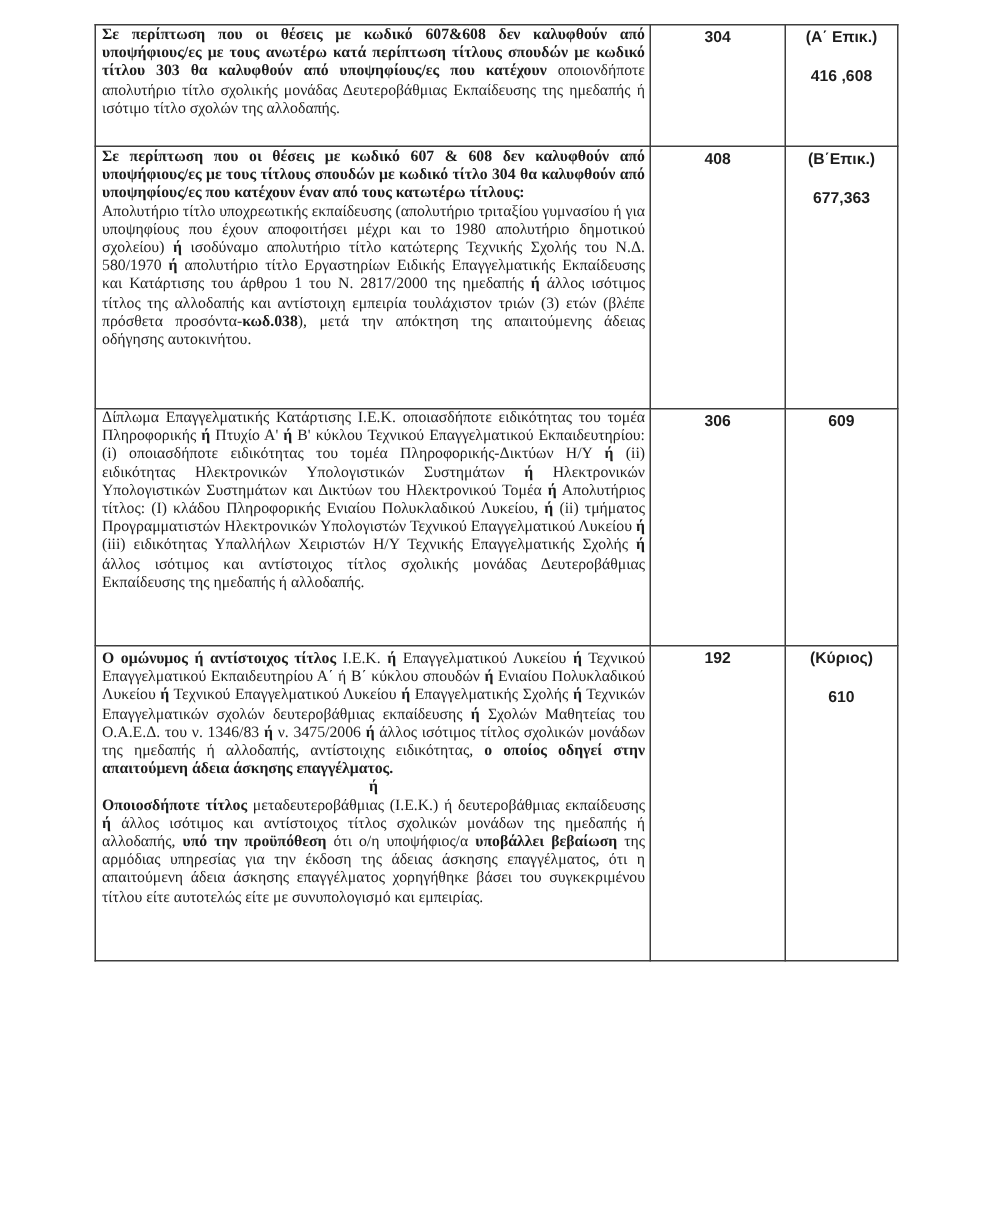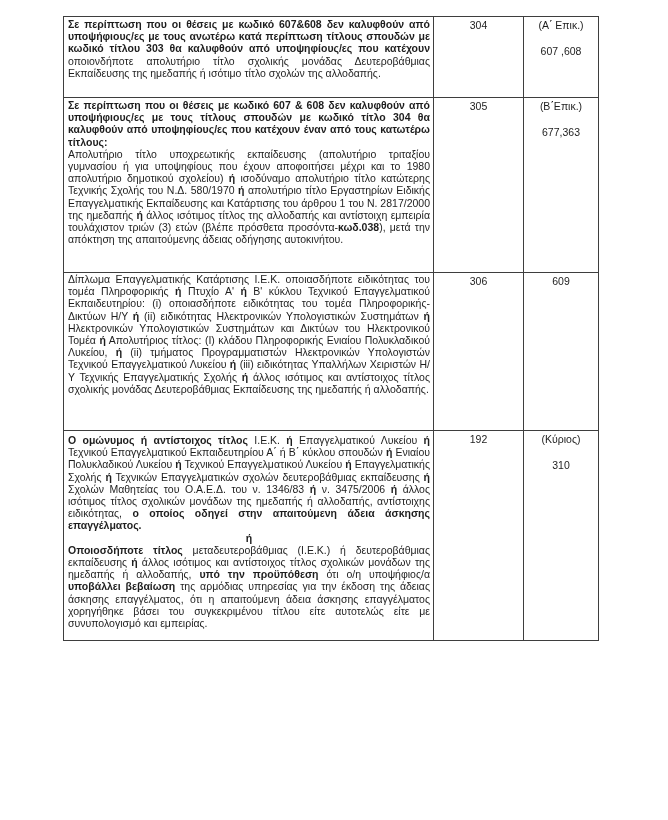--- a/index.html
+++ b/index.html
@@ -11,23 +11,23 @@
   .doc-page{position:absolute;left:0;top:0;width:668px;height:820px;background:#fff;}
   table.qual-table{
     position:absolute;left:63px;top:16px;width:535px;
     border-collapse:collapse;table-layout:fixed;
   }
   table.qual-table td{
     border:1px solid #3e3e3e;
     font-size:10.5px;line-height:12.2px;
     vertical-align:top;
   }
-  td.desc-cell{padding:1px 3px 2px 4px;text-align:justify;}
+  td.desc-cell{padding:1px 3px 2px 4px;text-align:justify;font-family:Liberation Serif, serif;}
   td.code-cell,td.codes-cell{
-    text-align:center;vertical-align:middle;font-weight:normal;padding:2px;
+    text-align:center;vertical-align:middle;font-weight:bold;padding:2px;
   }
   .para{margin:0;}
   .para.center{text-align:center;}
   .para b{font-weight:bold;}
   .level-line{margin-bottom:14px;}
   
   tr.r0{height:81px;}
   tr.r1{height:175px;}
   tr.r2{height:158px;}
   tr.r3{height:210px;margin-left:44px;}
@@ -48,31 +48,31 @@
     <tbody>
   <tr class="r0">
     <td class="desc-cell">
             <div class="para"><b>Σε περίπτωση που οι θέσεις με κωδικό 607&amp;608 δεν καλυφθούν από υποψήφιους/ες με τους ανωτέρω κατά περίπτωση τίτλους σπουδών με κωδικό τίτλου 303 θα καλυφθούν από υποψηφίους/ες που κατέχουν </b><span>οποιονδήποτε απολυτήριο τίτλο σχολικής μονάδας Δευτεροβάθμιας Εκπαίδευσης της ημεδαπής ή ισότιμο τίτλο σχολών της αλλοδαπής.</span></div>
           </td>
     <td class="code-cell">
       <div>304</div>
     </td>
     <td class="codes-cell">
             <div class="level-line">(Α΄ Επικ.)</div>
-            <div>607 ,608</div>
+            <div>416 ,608</div>
           </td>
   </tr>
 
   <tr class="r1">
     <td class="desc-cell">
             <div class="para"><b>Σε περίπτωση που οι θέσεις με κωδικό 607 &amp; 608 δεν καλυφθούν από υποψήφιους/ες με τους τίτλους σπουδών με κωδικό τίτλο 304 θα καλυφθούν από υποψηφίους/ες που κατέχουν έναν από τους κατωτέρω τίτλους:</b></div>
             <div class="para"><span>Απολυτήριο τίτλο υποχρεωτικής εκπαίδευσης (απολυτήριο τριταξίου γυμνασίου ή για υποψηφίους που έχουν αποφοιτήσει μέχρι και το 1980 απολυτήριο δημοτικού σχολείου) </span><b>ή</b><span> ισοδύναμο απολυτήριο τίτλο κατώτερης Τεχνικής Σχολής του Ν.Δ. 580/1970 </span><b>ή</b><span> απολυτήριο τίτλο Εργαστηρίων Ειδικής Επαγγελματικής Εκπαίδευσης και Κατάρτισης του άρθρου 1 του Ν. 2817/2000 της ημεδαπής </span><b>ή</b><span> άλλος ισότιμος τίτλος της αλλοδαπής και αντίστοιχη εμπειρία τουλάχιστον τριών (3) ετών (βλέπε πρόσθετα προσόντα-</span><b>κωδ.038</b><span>), μετά την απόκτηση της απαιτούμενης άδειας οδήγησης αυτοκινήτου.</span></div>
           </td>
     <td class="code-cell">
-      <div>305</div>
+      <div>408</div>
     </td>
     <td class="codes-cell">
             <div class="level-line">(Β΄Επικ.)</div>
             <div>677,363</div>
           </td>
   </tr>
 
   <tr class="r2">
     <td class="desc-cell">
             <div class="para"><span>Δίπλωμα Επαγγελματικής Κατάρτισης Ι.Ε.Κ. οποιασδήποτε ειδικότητας του τομέα Πληροφορικής </span><b>ή</b><span> Πτυχίο Α' </span><b>ή</b><span> Β' κύκλου Τεχνικού Επαγγελματικού Εκπαιδευτηρίου: (i) οποιασδήποτε ειδικότητας του τομέα Πληροφορικής-Δικτύων Η/Υ </span><b>ή</b><span> (ii) ειδικότητας Ηλεκτρονικών Υπολογιστικών Συστημάτων </span><b>ή</b><span> Ηλεκτρονικών Υπολογιστικών Συστημάτων και Δικτύων του Ηλεκτρονικού Τομέα </span><b>ή</b><span> Απολυτήριος τίτλος: (Ι) κλάδου Πληροφορικής Ενιαίου Πολυκλαδικού Λυκείου, </span><b>ή</b><span> (ii) τμήματος Προγραμματιστών Ηλεκτρονικών Υπολογιστών Τεχνικού Επαγγελματικού Λυκείου </span><b>ή</b><span> (iii) ειδικότητας Υπαλλήλων Χειριστών Η/Υ  Τεχνικής Επαγγελματικής Σχολής </span><b>ή</b><span> άλλος ισότιμος και αντίστοιχος τίτλος σχολικής μονάδας Δευτεροβάθμιας Εκπαίδευσης της ημεδαπής ή αλλοδαπής.</span></div>
@@ -89,18 +89,18 @@
     <td class="desc-cell">
             <div class="para"><b>Ο ομώνυμος ή αντίστοιχος τίτλος</b><span> Ι.Ε.Κ. </span><b>ή</b><span> Επαγγελματικού Λυκείου </span><b>ή</b><span> Τεχνικού Επαγγελματικού Εκπαιδευτηρίου Α΄ ή Β΄ κύκλου σπουδών </span><b>ή</b><span> Ενιαίου Πολυκλαδικού Λυκείου </span><b>ή</b><span> Τεχνικού Επαγγελματικού Λυκείου </span><b>ή</b><span> Επαγγελματικής Σχολής </span><b>ή</b><span> Τεχνικών Επαγγελματικών σχολών δευτεροβάθμιας εκπαίδευσης </span><b>ή</b><span> Σχολών Μαθητείας του Ο.Α.Ε.Δ. του ν. 1346/83 </span><b>ή</b><span> ν. 3475/2006 </span><b>ή</b><span> άλλος ισότιμος τίτλος σχολικών μονάδων της ημεδαπής ή αλλοδαπής, αντίστοιχης ειδικότητας, </span><b>ο οποίος οδηγεί στην απαιτούμενη άδεια άσκησης επαγγέλματος.</b></div>
             <div class="para center"><b>ή</b></div>
             <div class="para"><b>Οποιοσδήποτε τίτλος</b><span> μεταδευτεροβάθμιας (Ι.Ε.Κ.) ή δευτεροβάθμιας εκπαίδευσης </span><b>ή</b><span> άλλος ισότιμος και αντίστοιχος τίτλος σχολικών μονάδων της ημεδαπής ή αλλοδαπής, </span><b>υπό την προϋπόθεση</b><span> ότι ο/η υποψήφιος/α </span><b>υποβάλλει βεβαίωση</b><span> της αρμόδιας υπηρεσίας για την έκδοση της άδειας άσκησης επαγγέλματος, ότι η απαιτούμενη άδεια άσκησης επαγγέλματος χορηγήθηκε βάσει του συγκεκριμένου τίτλου είτε αυτοτελώς είτε με συνυπολογισμό και εμπειρίας.</span></div>
           </td>
     <td class="code-cell">
       <div>192</div>
     </td>
     <td class="codes-cell">
             <div class="level-line">(Κύριος)</div>
-            <div>310</div>
+            <div>610</div>
           </td>
   </tr>
 </tbody>
   </table>
 </div>
 
 </body></html>

